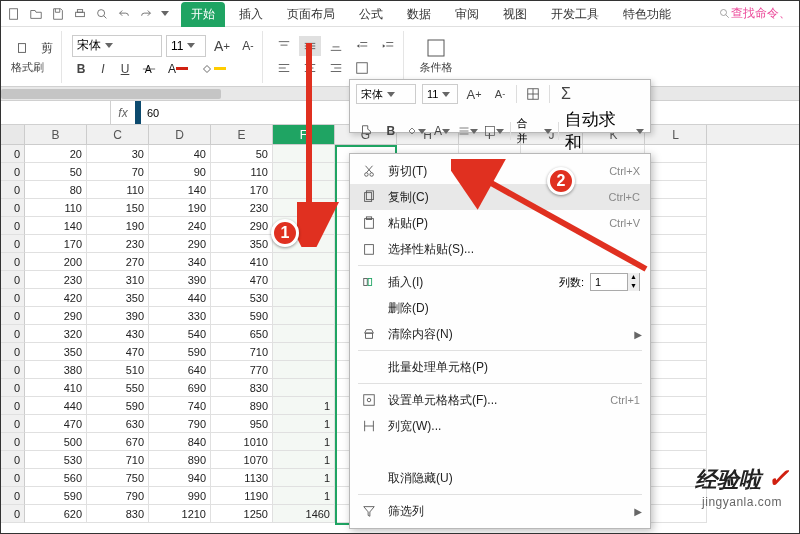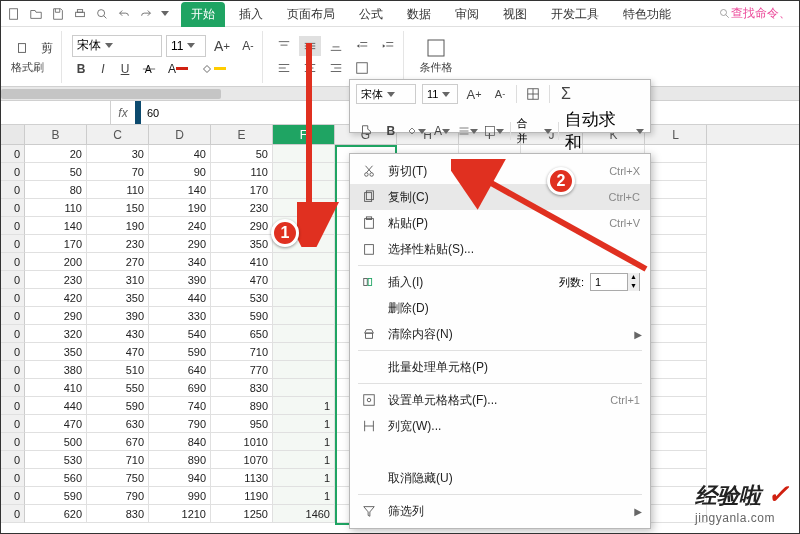--- a/index.html
+++ b/index.html
@@ -56,21 +56,21 @@
 .menu-sep { height: 1px; background: #e0e0e0; margin: 3px 8px; }
 .menu-sub-arrow { position: absolute; right: 8px; color: #666; font-size: 10px; }
 .menu-insert { display: flex; align-items: center; gap: 6px; }
 .spin { display: inline-flex; border: 1px solid #aaa; height: 18px; align-items: center; }
 .spin input { width: 36px; border: none; outline: none; font-size: 11px; text-align: left; padding-left: 4px; }
 .spin-btns { display: flex; flex-direction: column; }
 .spin-btns div { width: 12px; height: 9px; font-size: 7px; line-height: 8px; text-align: center; background: #eee; border-left: 1px solid #aaa; cursor: pointer; }
 
 .anno-circle { position: absolute; width: 28px; height: 28px; border-radius: 50%; background: #e03020; border: 3px solid #fff; color: #fff; font-weight: bold; font-size: 16px; display: flex; align-items: center; justify-content: center; box-shadow: 0 1px 3px rgba(0,0,0,.4); }
 .arrow-svg { position: absolute; pointer-events: none; }
-.watermark { position: absolute; right: 10px; bottom: 8px; text-align: left; }
+.watermark { position: absolute; right: 10px; bottom: 24px; text-align: center; }
 .watermark .wm1 { font-size: 22px; font-weight: bold; color: #222; font-style: italic; }
 .watermark .wm1 .chk { color: #d02010; font-size: 26px; }
 .watermark .wm2 { font-size: 12px; color: #666; letter-spacing: 0.5px; }
 .caret-down { display: inline-block; width: 0; height: 0; border-left: 4px solid transparent; border-right: 4px solid transparent; border-top: 5px solid #666; }
 </style>
 </head>
 <body>
 
 <div class="qat">
   <div class="qat-icon">

